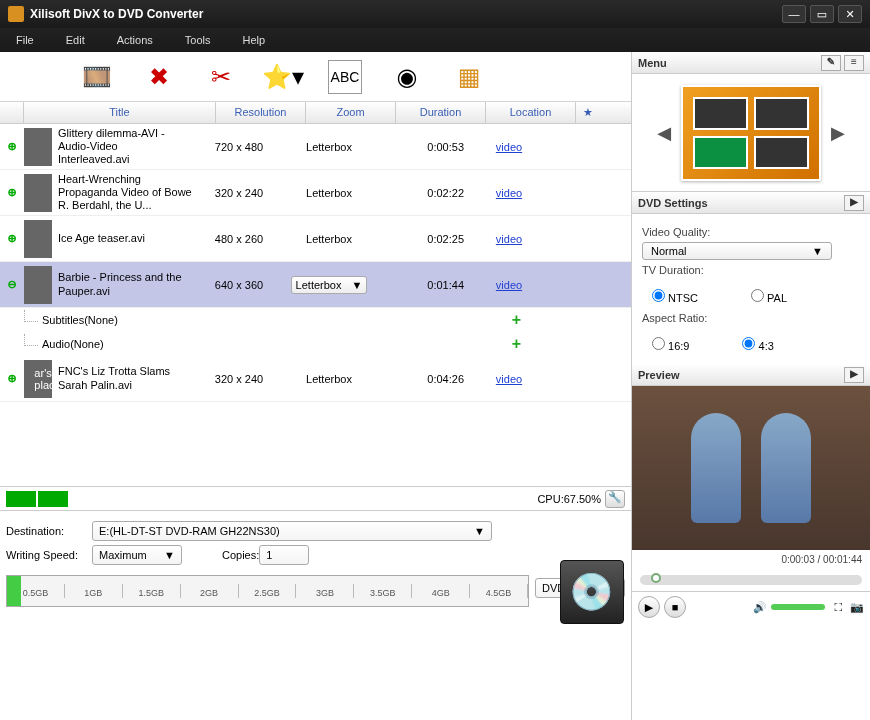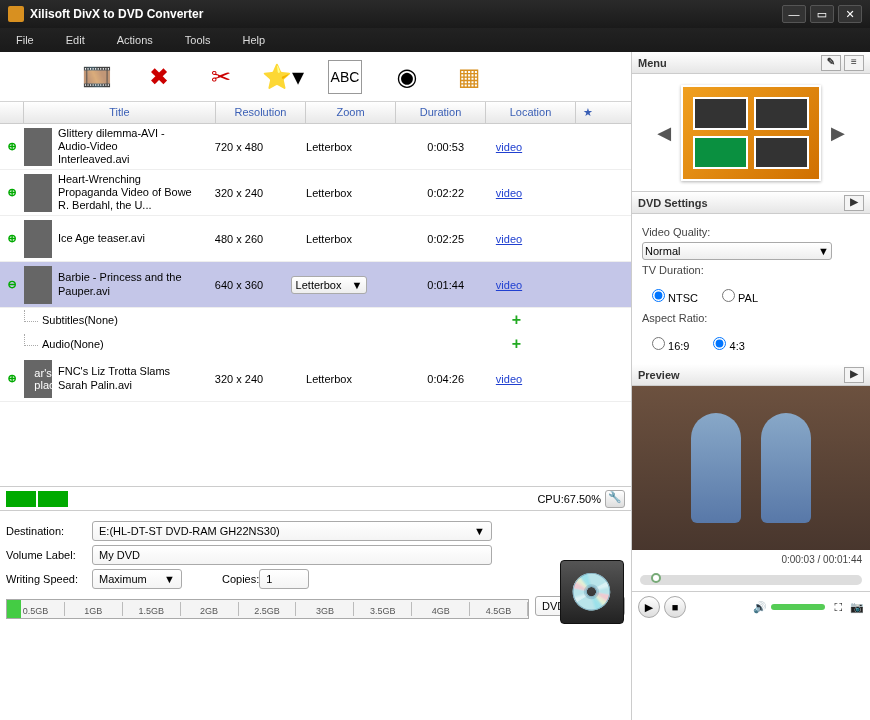--- a/index.html
+++ b/index.html
@@ -43,36 +43,36 @@
 .cpu-g { width: 30px; height: 16px; background: #0a0; margin-right: 2px; }
 .cpu-txt { margin-left: auto; margin-right: 4px; }
 .wrench { width: 20px; height: 18px; border: 1px solid #aaa; background: linear-gradient(#fff,#ddd); border-radius: 3px; text-align: center; }
 .bottom-panel { border-top: 1px solid #ccc; padding: 6px; background: #fff; }
 .form-row { display: flex; align-items: center; margin: 4px 0; }
 .form-row .flabel { width: 86px; }
 .finput { border: 1px solid #aaa; background: linear-gradient(#fff,#f4f4f4); padding: 3px 6px; border-radius: 3px; }
 .dest-input { width: 400px; display: flex; justify-content: space-between; align-items: center; }
 .speed-input { width: 90px; display: flex; justify-content: space-between; align-items: center; }
 .burn-btn { width: 64px; height: 64px; background: linear-gradient(#555,#222); border: 1px solid #111; border-radius: 4px; position: absolute; right: 246px; top: 560px; display: flex; align-items: center; justify-content: center; font-size: 36px; }
-.disc-gauge { height: 20px; display: flex; align-items: center; border: 1px solid #aaa; background: #f4f4f4; margin-top: 6px; position: relative; }
+.disc-gauge { height: 32px; display: flex; align-items: center; border: 1px solid #aaa; background: #f4f4f4; margin-top: 6px; position: relative; }
 .gauge-fill { position: absolute; left: 0; top: 0; bottom: 0; width: 14px; background: #4c4; }
 .gauge-tick { flex: 1; border-right: 1px solid #bbb; text-align: center; font-size: 9px; padding-top: 4px; color: #555; z-index: 1; }
 .dvd-select { width: 90px; margin-left: 6px; }
 .right-pane { width: 238px; background: #fff; display: flex; flex-direction: column; }
 .panel-header { height: 22px; background: linear-gradient(#fff,#e6e6e6); border-bottom: 1px solid #ccc; display: flex; align-items: center; padding: 0 6px; font-weight: bold; color: #333; }
 .panel-header .hspacer { flex: 1; }
 .panel-header .hbtn { width: 20px; height: 16px; border: 1px solid #aaa; background: #f4f4f4; margin-left: 3px; text-align: center; font-size: 10px; cursor: pointer; }
 .menu-preview { height: 118px; display: flex; align-items: center; justify-content: center; gap: 6px; background: #fff; border-bottom: 1px solid #ccc; }
 .menu-preview-tpl { width: 140px; height: 96px; background: linear-gradient(135deg,#f0a020,#d07000); border: 2px solid #fff; box-shadow: 0 1px 3px rgba(0,0,0,.3); display: grid; grid-template-columns: 1fr 1fr; grid-template-rows: 1fr 1fr; gap: 6px; padding: 10px; }
 .menu-preview-tpl div { background: #333; border: 2px solid #fff; }
 .arrow-btn { font-size: 18px; color: #555; cursor: pointer; padding: 4px; }
 .settings-body { padding: 8px 10px; }
 .set-label { color: #444; margin: 4px 0; }
-.set-select { width: 190px; border: 1px solid #aaa; padding: 2px 2px; border-radius: 3px; display: flex; justify-content: space-between; background: linear-gradient(#fff,#eee); }
-.radio-row { display: flex; gap: 24px; padding: 4px 10px; margin-top: 9px; }
+.set-select { width: 190px; border: 1px solid #aaa; padding: 2px 8px; border-radius: 3px; display: flex; justify-content: space-between; background: linear-gradient(#fff,#eee); }
+.radio-row { display: flex; gap: 53px; padding: 4px 10px; margin-top: 9px; }
 .preview-area { height: 164px; background: #000; display: flex; align-items: center; justify-content: center; position: relative; }
 .preview-img { width: 100%; height: 100%; background: linear-gradient(rgba(120,90,70,.9),rgba(80,60,50,.9)); display: flex; align-items: center; justify-content: center; gap: 20px; }
 .figure { width: 50px; height: 110px; background: linear-gradient(#88a8c8,#5878a8); border-radius: 25px 25px 6px 6px; }
 .play-controls { padding: 4px 6px; display: flex; align-items: center; gap: 4px; border-top: 1px solid #ccc; }
 .seek { height: 10px; background: #ddd; border-radius: 5px; position: relative; margin: 6px 8px; }
 .seek-knob { position: absolute; width: 10px; height: 10px; background: #fff; border: 2px solid #7a7; border-radius: 50%; left: 5%; top: -2px; }
 .ctrl-btn { width: 22px; height: 22px; border: 1px solid #aaa; background: linear-gradient(#fff,#ddd); border-radius: 11px; text-align: center; line-height: 20px; cursor: pointer; }
 .vol-bar { width: 54px; height: 6px; background: linear-gradient(90deg,#5c5,#5c5); border-radius: 3px; }
 .time-txt { text-align: right; padding: 4px 8px; font-size: 10px; color: #444; }
 .thumb1 { background: linear-gradient(45deg,#a03060,#402040); }
@@ -194,24 +194,20 @@
 
     <div class="bottom-panel">
       <div class="form-row">
         <div class="flabel">Destination:</div>
         <div class="finput dest-input">
             <span>E:(HL-DT-ST DVD-RAM GH22NS30)</span>
             <span>▼</span>
           </div>
       </div>
       <div class="form-row">
-        <div class="flabel">Volume Label:</div>
-        <input class="finput" style="width: 400px;" value="My DVD">
-      </div>
-      <div class="form-row">
         <div class="flabel">Writing Speed:</div>
         <div class="finput speed-input">
             <span>Maximum</span>
             <span>▼</span>
           </div>
         <div style="width:40px"></div>
         <div>Copies:</div>
         <input class="finput" style="width: 50px;" value="1">
       </div>
       <div style="display:flex;align-items:center">

